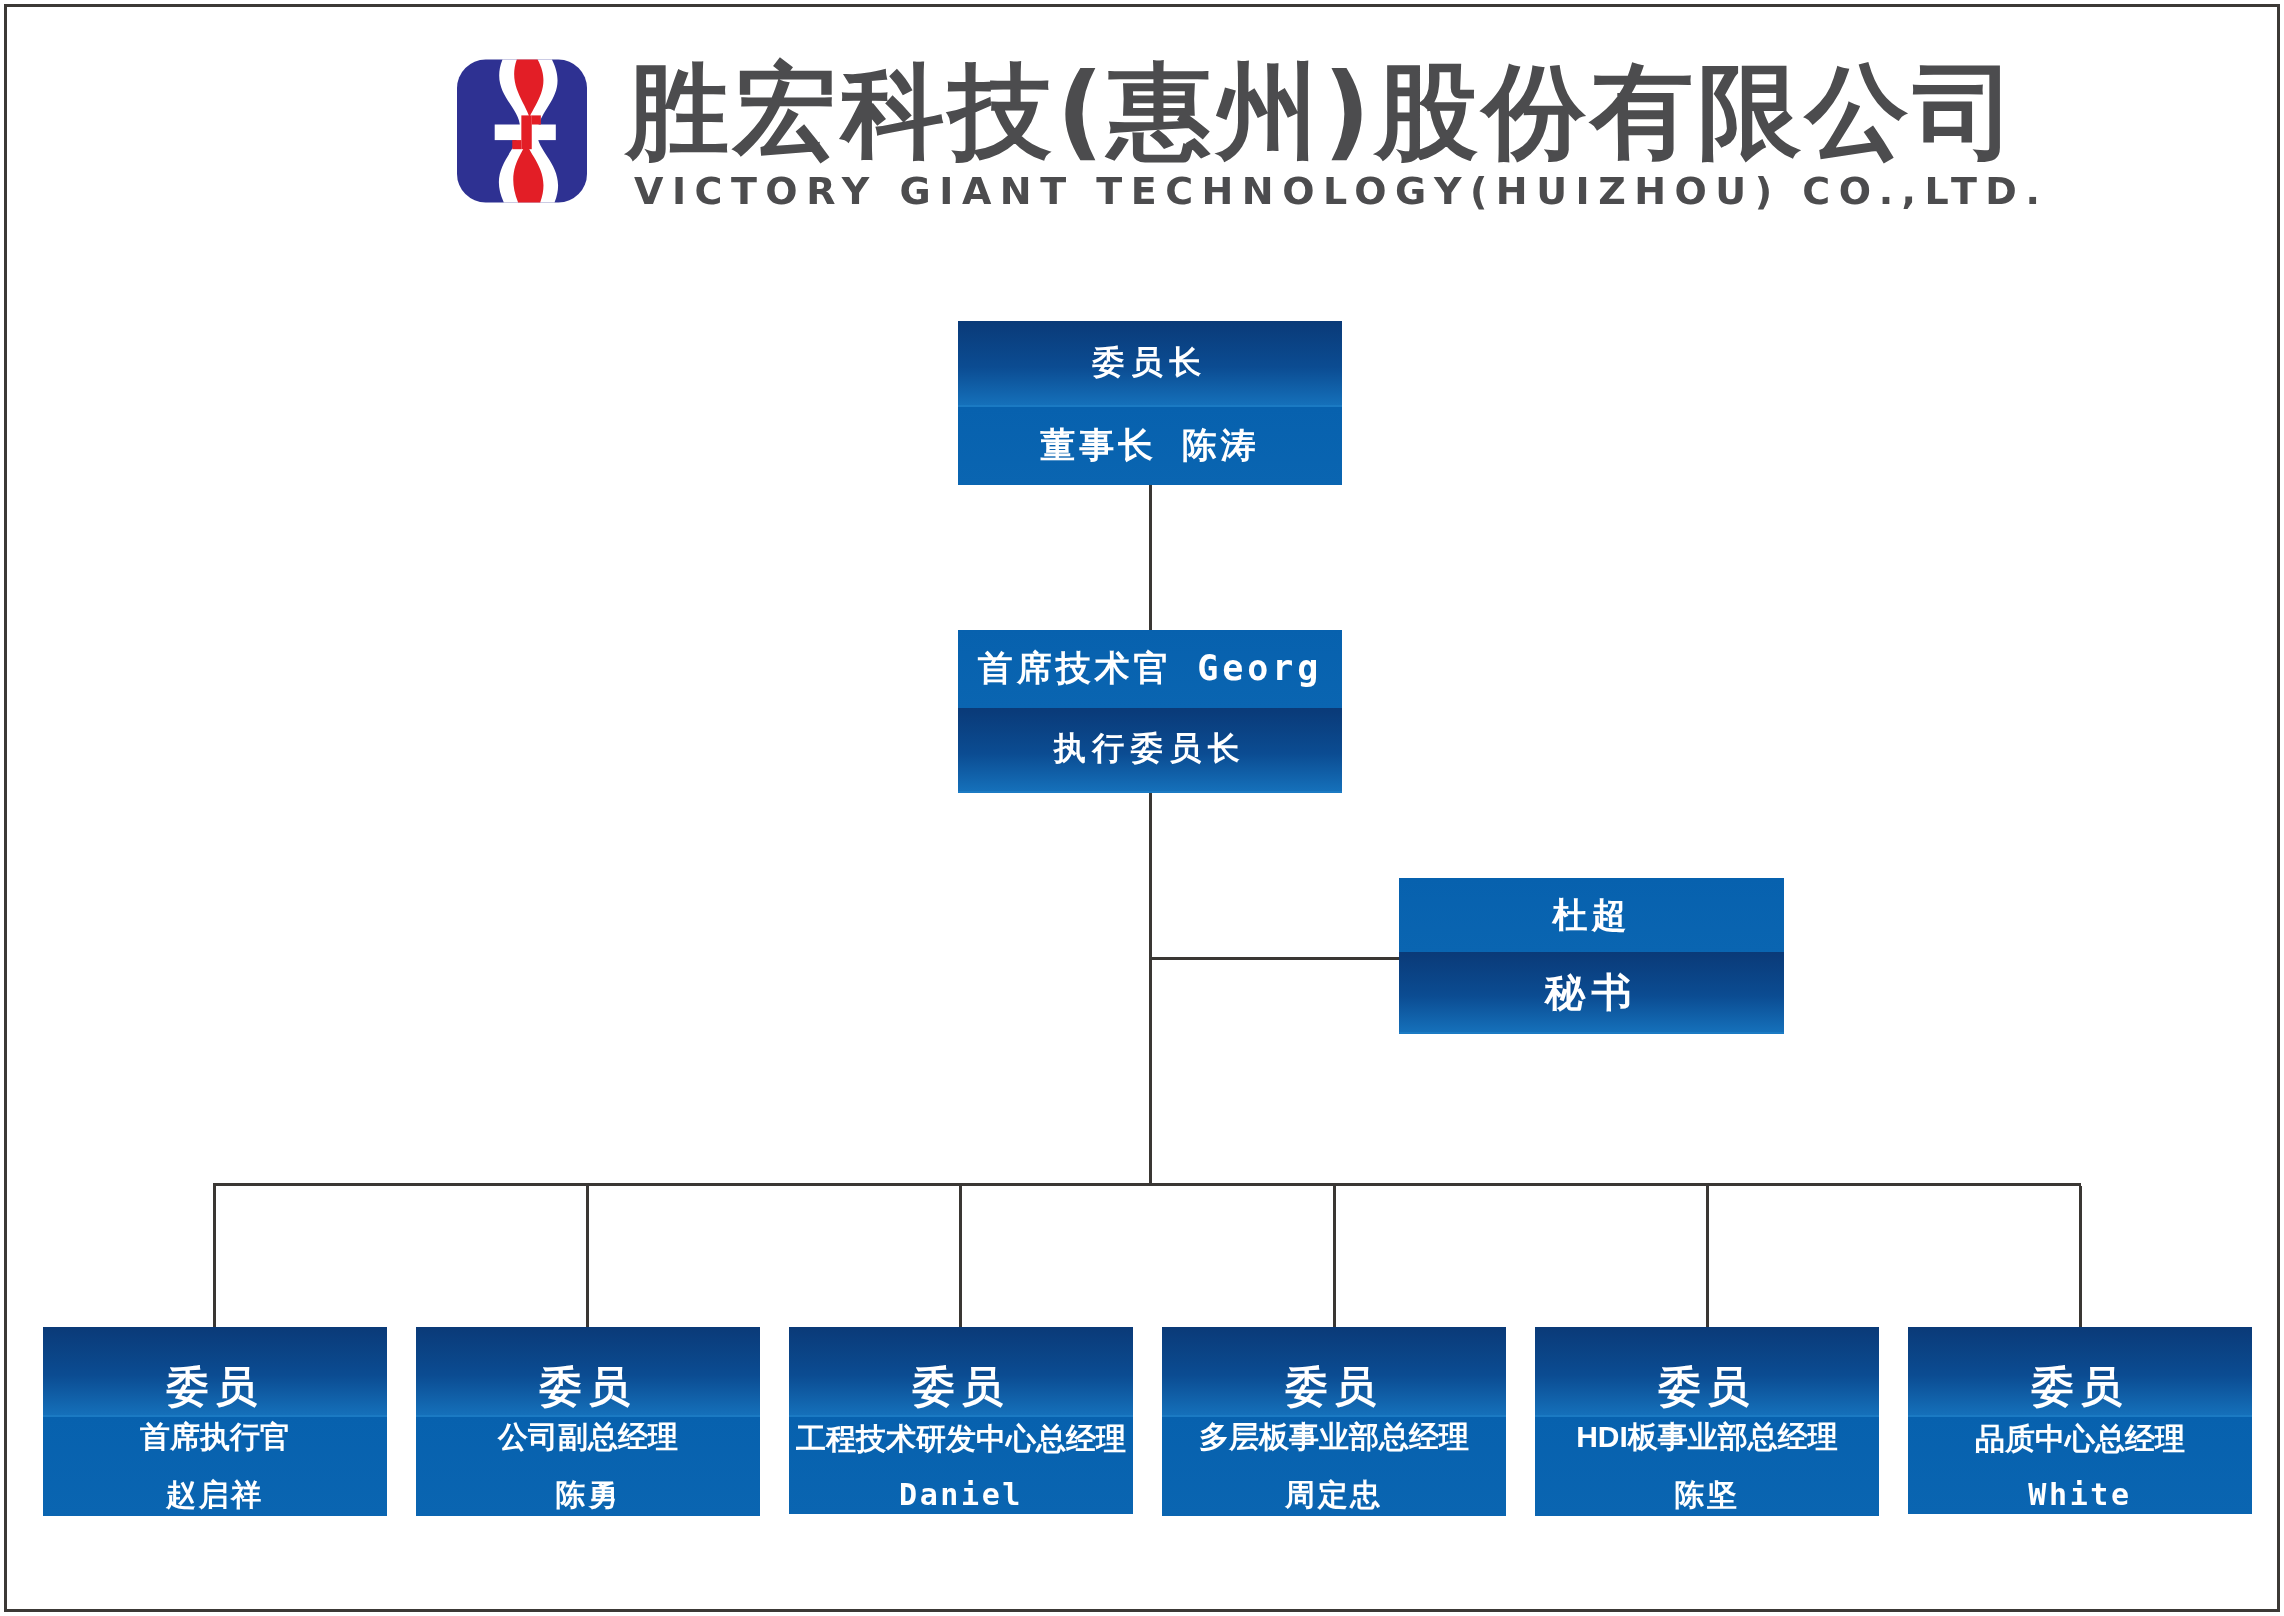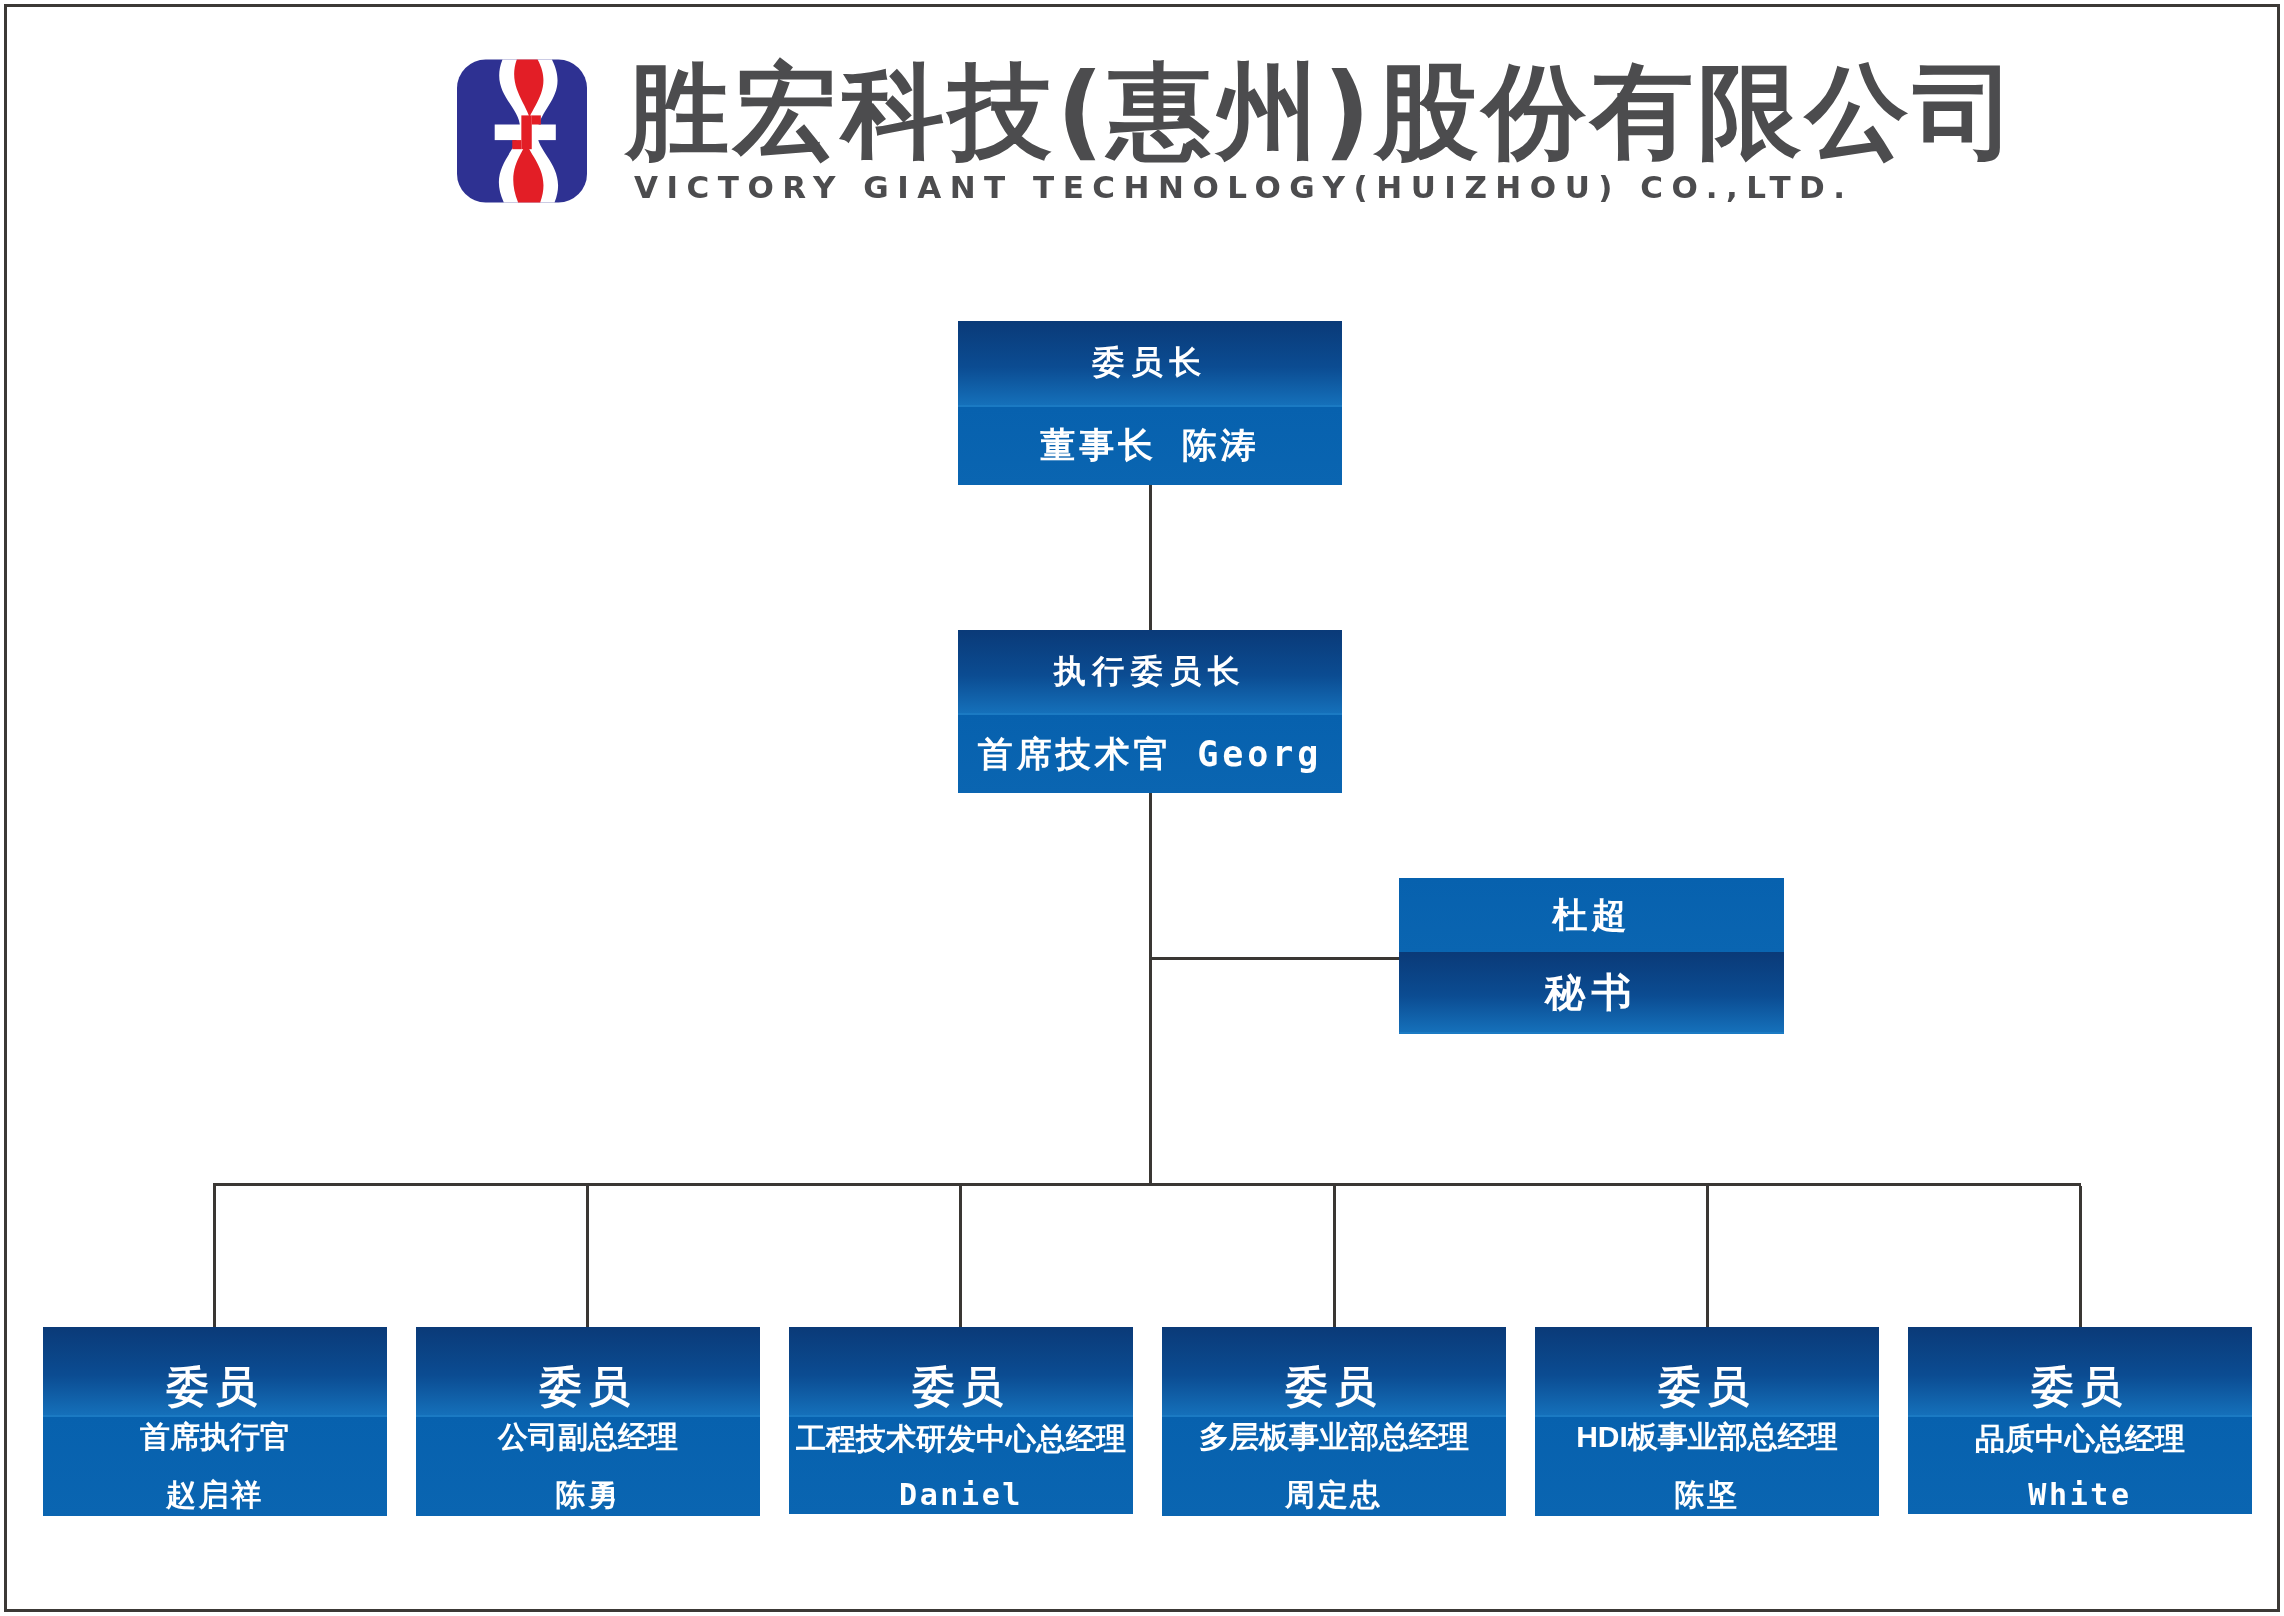--- a/index.html
+++ b/index.html
@@ -21,21 +21,21 @@
     position:absolute;left:457px;top:59px;width:130px;height:144px;
   }
   #title-cn{
     position:absolute;left:626px;top:55px;height:117px;
     display:flex;align-items:center;
     font-size:103px;font-weight:900;color:#4c4c4e;
     letter-spacing:4.6px;white-space:nowrap;
   }
   #title-en{
     position:absolute;left:634px;top:169px;
-    font-size:31px;font-weight:700;color:#4c4c4e;
+    font-size:38px;font-weight:700;color:#4c4c4e;
     letter-spacing:8.5px;white-space:nowrap;
   }
   
   .line{position:absolute;background:#3a3734;}
   
   .box{
     position:absolute;
     display:flex;flex-direction:column;
     color:#ffffff;text-align:center;
   }
@@ -112,25 +112,25 @@
 <div class="box" id="box-chairman">
   <div class="sec top">
     <span class="box-title">委员长</span>
   </div>
   <div class="sec bot">
     <span class="box-subtitle">董事长 陈涛</span>
   </div>
 </div>
 
 <div class="box" id="box-exec">
+  <div class="sec bot">
+    <span class="box-subtitle">首席技术官 Georg</span>
+  </div>
   <div class="sec top">
     <span class="box-title">执行委员长</span>
-  </div>
-  <div class="sec bot">
-    <span class="box-subtitle">首席技术官 Georg</span>
   </div>
 </div>
 
 <div class="box secretary" id="box-secretary">
   <div class="sec bot">
     <span class="box-subtitle">杜超</span>
   </div>
   <div class="sec top">
     <span class="box-title">秘书</span>
   </div>

